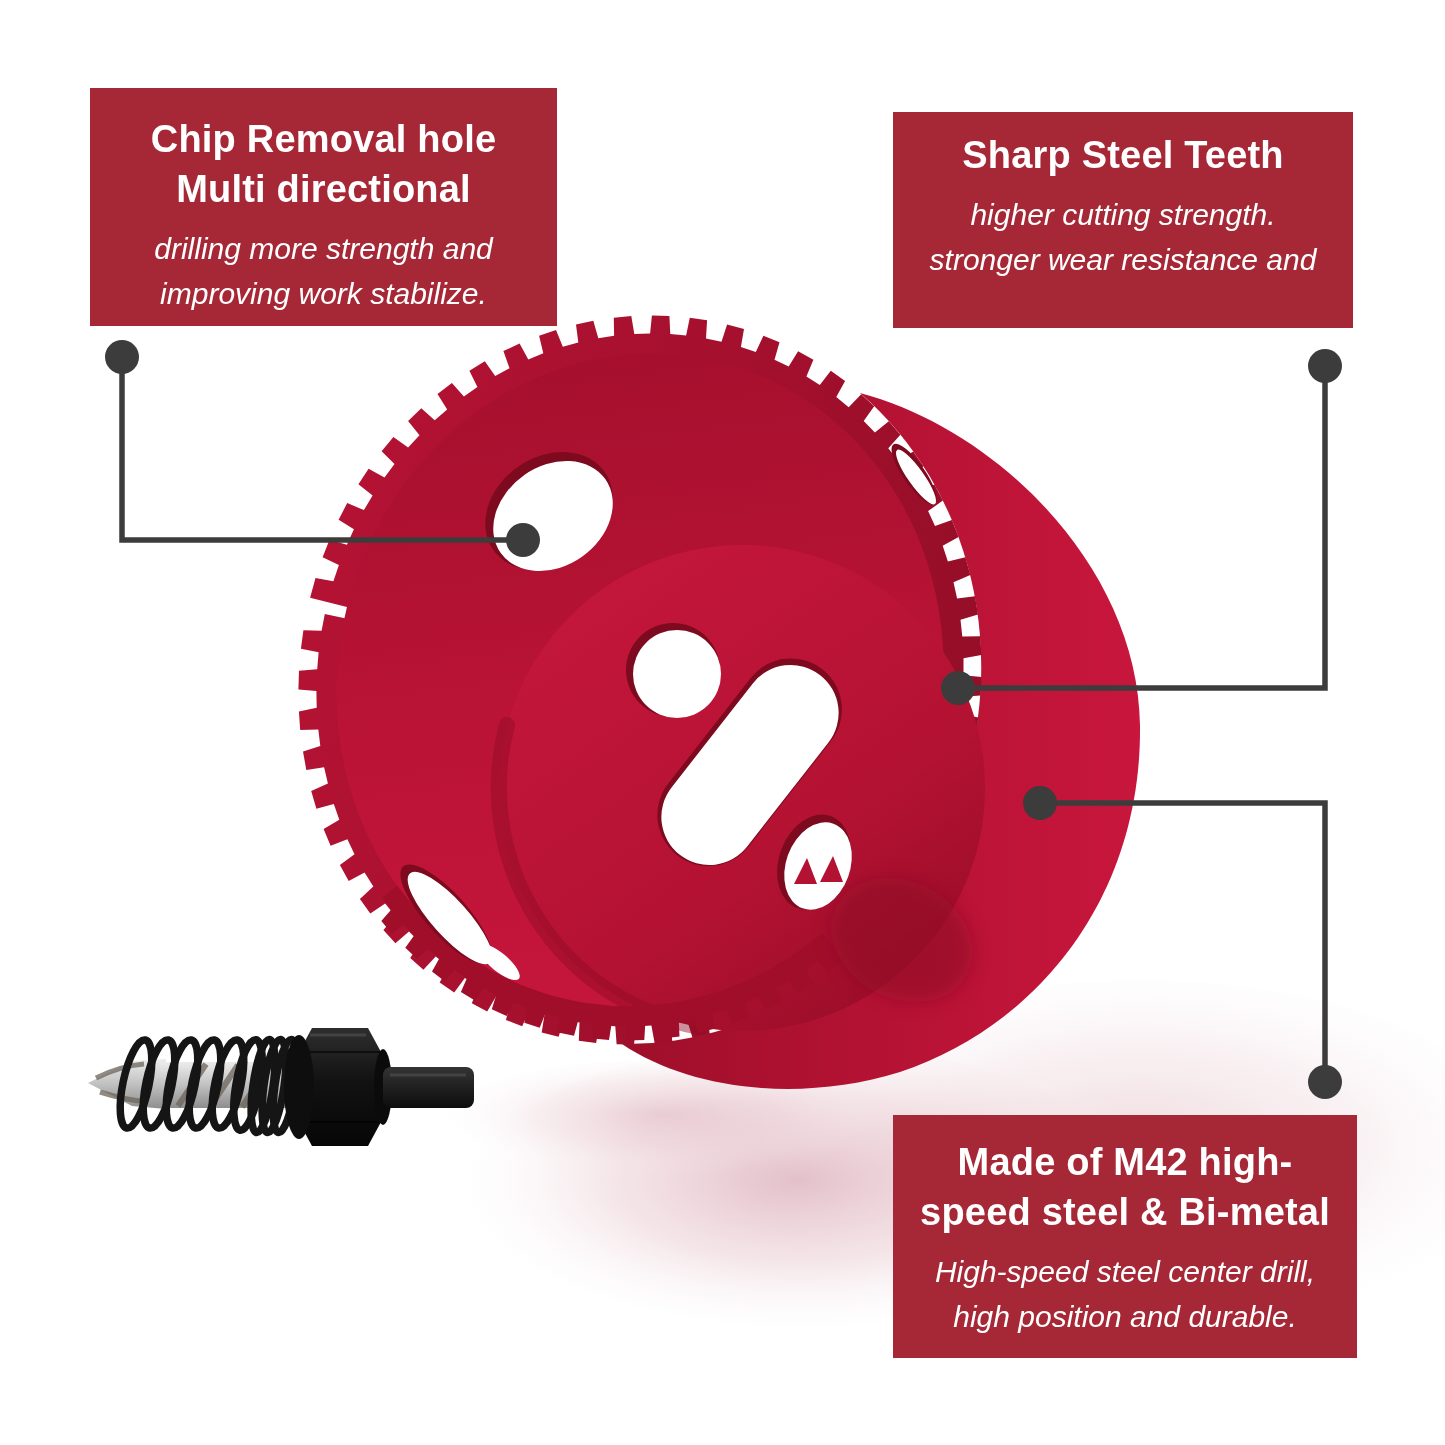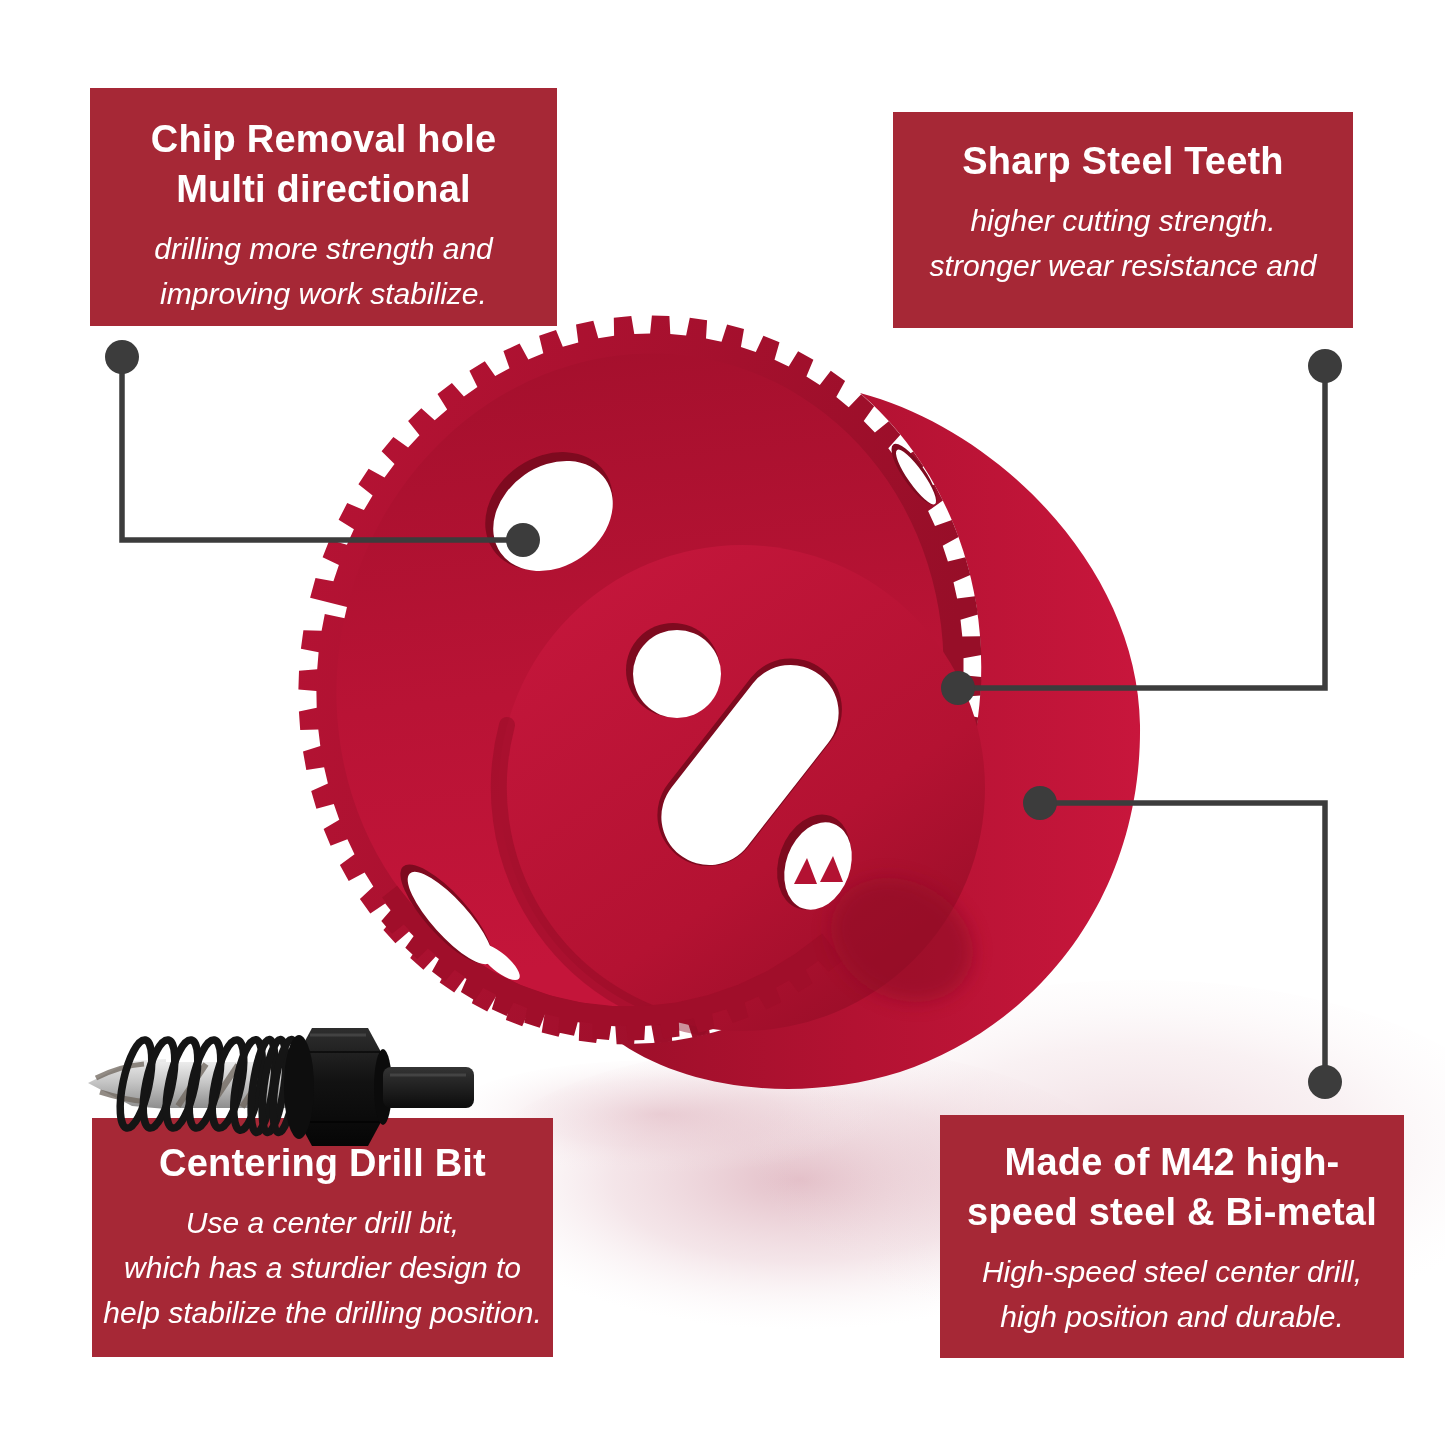--- a/index.html
+++ b/index.html
@@ -7,23 +7,23 @@
           font-family:"Liberation Sans","DejaVu Sans",sans-serif;}
   svg.scene,svg.bit{position:absolute;left:0;top:0;width:1445px;height:1445px;}
   svg.scene{z-index:1;}
   svg.bit{z-index:3;pointer-events:none;}
   .callout{position:absolute;z-index:2;background:var(--box-red,#A62836);color:var(--text-white,#fff);
            text-align:center;box-sizing:border-box;}
   .callout .title{font-weight:700;font-size:38px;line-height:1.32;letter-spacing:.2px;}
   .callout .desc{font-style:italic;font-weight:400;font-size:30px;line-height:1.5;margin-top:12px;}
   .callout .line{display:block;}
   #box-top-left{left:90px;top:88px;width:467px;height:238px;padding-top:26px;}
-  #box-top-right{left:893px;top:112px;width:460px;height:216px;padding-top:24px;}
+  #box-top-right{left:893px;top:112px;width:460px;height:216px;padding-top:18px;}
   #box-bottom-left{left:92px;top:1118px;width:461px;height:239px;padding-top:20px;}
-  #box-bottom-right{left:940px;top:1115px;width:464px;height:243px;padding-top:22px;}
+  #box-bottom-right{left:893px;top:1115px;width:464px;height:243px;padding-top:22px;}
   .connector{fill:none;stroke:var(--connector,#3C3C3C);stroke-width:5.5;}
   .dot{fill:var(--connector,#3C3C3C);}
 </style>
 </head>
 <body>
 
 <div class="canvas">
 
   <svg class="scene" viewBox="0 0 1445 1445" aria-hidden="true">
     <defs>
@@ -135,30 +135,20 @@
   <div class="callout" id="box-top-right">
     <div class="title">
       <span class="line">Sharp Steel Teeth</span>
     </div>
     <div class="desc">
       <span class="line">higher cutting strength.</span>
       <span class="line">stronger wear resistance and</span>
     </div>
   </div>
 
-  <div class="callout" id="box-bottom-left">
-    <div class="title">
-      <span class="line">Centering Drill Bit</span>
-    </div>
-    <div class="desc">
-      <span class="line">Use a center drill bit,</span>
-      <span class="line">which has a sturdier design to</span>
-      <span class="line">help stabilize the drilling position.</span>
-    </div>
-  </div>
 
   <div class="callout" id="box-bottom-right">
     <div class="title">
       <span class="line">Made of M42 high-</span>
       <span class="line">speed steel &amp; Bi-metal</span>
     </div>
     <div class="desc">
       <span class="line">High-speed steel center drill,</span>
       <span class="line">high position and durable.</span>
     </div>

